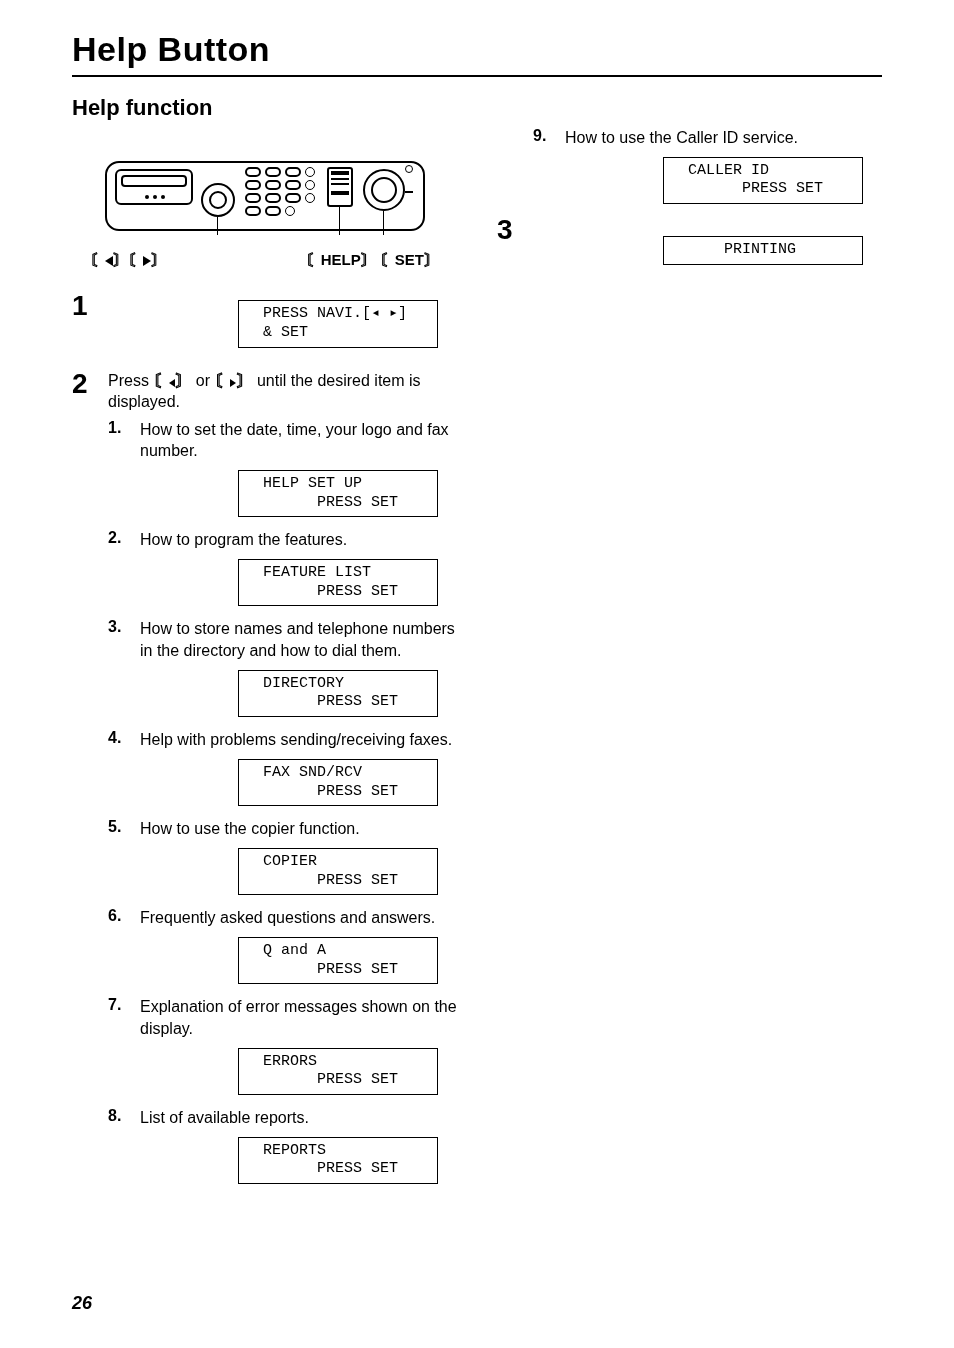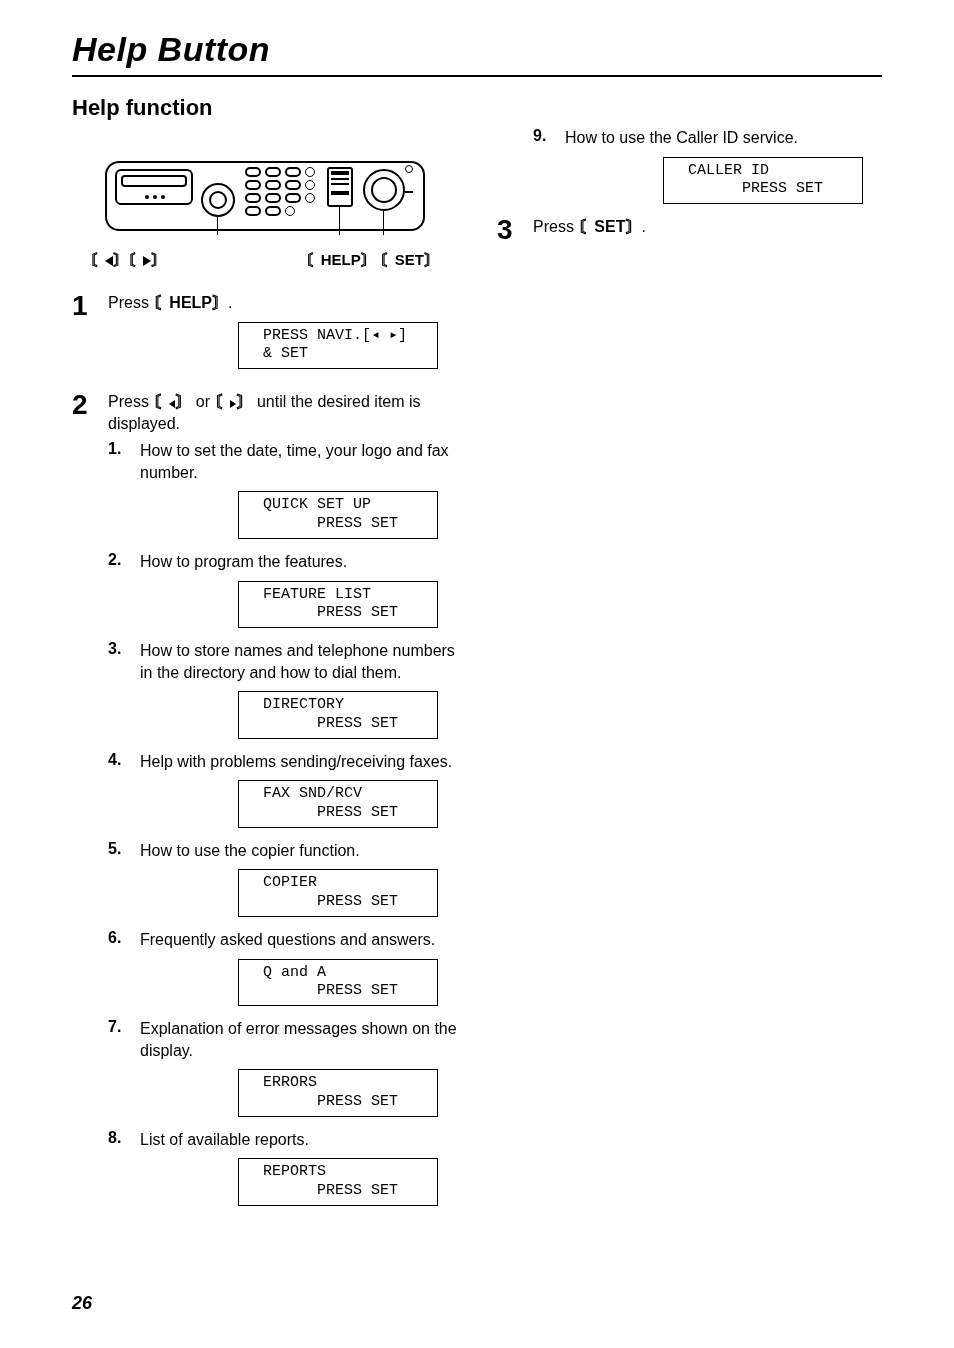--- a/index.html
+++ b/index.html
@@ -1,18 +1,18 @@
 <!DOCTYPE html>
 <html><head>
 <meta charset="utf-8">
 <style>
   * { box-sizing: border-box; margin: 0; padding: 0; }
   html, body { width: 954px; height: 1348px; background: #fff; font-family: Arial, Helvetica, sans-serif; color: #000; }
   .page { position: relative; width: 954px; height: 1348px; padding: 30px 72px 0 72px; }
-  .running-head { font-size: 34px; font-weight: bold; font-style: italic; letter-spacing: 0.5px; margin-bottom: 6px; }
+  .running-head { font-size: 34px; font-weight: bold; letter-spacing: 0.5px; margin-bottom: 6px; }
   .head-rule { border: none; border-top: 2.5px solid #000; margin-bottom: 18px; }
   .h2 { font-size: 22px; font-weight: bold; margin-bottom: 6px; }
   .intro { font-size: 16px; margin-bottom: 26px; }
   .columns { display: flex; gap: 40px; }
   .col { flex: 1 1 0; min-width: 0; }
   .device-wrap { margin-top: 24px; margin-bottom: 18px; }
   .device-draw { width: 320px; height: 92px; position: relative; margin: 0 auto 8px auto; }
   .outline { position:absolute; border:2px solid #000; border-radius:10px; }
   .pill { border-radius: 999px; }
   .caption-row { display: flex; justify-content: space-between; font-family: Arial, Helvetica, sans-serif; font-weight: bold; font-size: 15px; padding: 0 18px; }
@@ -118,42 +118,39 @@
           </span>
           <span>
             <span class="kb">〘HELP〙</span>&nbsp;<span class="kb">〘SET〙</span>
           </span>
         </div>
       </div>
 
       <div class="step" style="margin-top:22px;">
         <div class="step-num">1</div>
         <div class="step-body">
-          <div class="step-text">
-            <span>Press </span><span class="key">〘HELP〙</span><span>.</span>
-          </div>
           <div class="lcd lcd-right">PRESS NAVI.[◂ ▸]
 &amp; SET</div>
         </div>
       </div>
 
       <div class="step">
         <div class="step-num">2</div>
         <div class="step-body">
           <div class="step-text">
             <span>Press </span><span class="kb">〘</span><span class="tri tri-sm-l"></span><span class="kb">〙</span><span> or </span><span class="kb">〘</span><span class="tri tri-sm-r"></span><span class="kb">〙</span><span> until the desired item is displayed.</span>
           </div>
 
           <div class="sub-list">
 
             <div class="sub-item">
               <div class="sub-num">1.</div>
               <div class="sub-text">How to set the date, time, your logo and fax number.</div>
             </div>
-            <div class="lcd lcd-r2">QUICK SET UP
+            <div class="lcd lcd-r2">HELP SET UP
       PRESS SET</div>
 
             <div class="sub-item">
               <div class="sub-num">2.</div>
               <div class="sub-text">How to program the features.</div>
             </div>
             <div class="lcd lcd-r2">FEATURE LIST
       PRESS SET</div>
 
             <div class="sub-item">
@@ -208,23 +205,21 @@
           <div class="sub-num">9.</div>
           <div class="sub-text">How to use the Caller ID service.</div>
         </div>
         <div class="lcd" style="margin-left:130px;width:200px;">CALLER ID
       PRESS SET</div>
       </div>
 
       <div class="step" style="margin-top:6px;">
         <div class="step-num">3</div>
         <div class="step-body">
-          <div class="step-text">
-            <span>Press </span><span class="key">〘SET〙</span><span>.</span>
-          </div>
+          <div class="lcd" style="margin-left:130px;width:200px;margin-top:20px;">    PRINTING</div>
         </div>
       </div>
     </div>
 
   </div>
 
   <div class="footer">
     <div class="page-num">26</div>
   </div>
 

